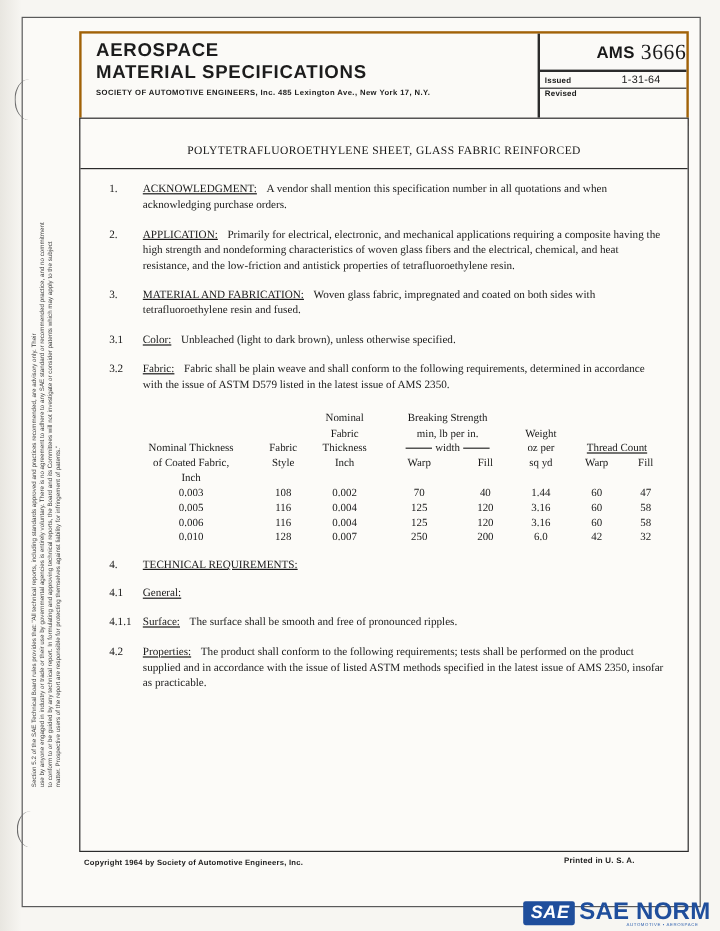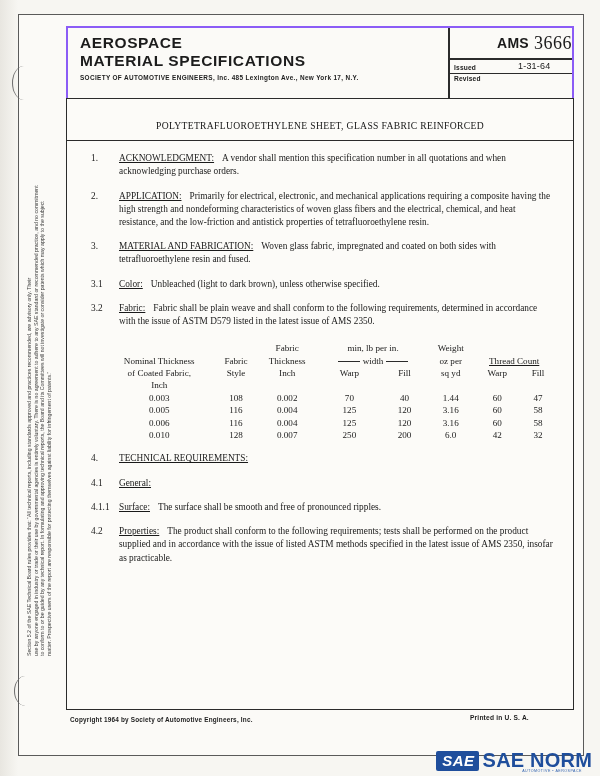--- a/index.html
+++ b/index.html
@@ -26,21 +26,21 @@
     left: 18px; top: 14px;
     width: 566px; height: 742px;
     border: 1px solid #5a5a5a;
     background: #fbfaf7;
   }
   
   .header {
     position: absolute;
     left: 66px; top: 26px;
     width: 508px; height: 79px;
-    border: 2px solid #8b5cf6;
+    border: 2px solid #a16207;
     display: flex;
   }
   .header-left {
     flex: 1 1 auto;
     padding: 6px 0 0 12px;
   }
   .hdr-line1 {
     font-family: "Liberation Sans", sans-serif;
     font-weight: bold;
     font-size: 15.5px;
@@ -339,20 +339,29 @@
     </div>
 
     <div class="clause">
       <div class="cnum">3.2</div>
       <div class="ctext"><span class="u">Fabric:</span><span class="sp"></span><span>Fabric shall be plain weave and shall conform to the following requirements, determined in accordance with the issue of ASTM D579 listed in the latest issue of AMS 2350.</span></div>
     </div>
 
     <div class="tbl-wrap">
       <table class="spec">
         <tbody>
+            <tr>
+          <td></td>
+          <td></td>
+          <td class="th-center">Nominal</td>
+          <td class="grp-bs" colspan="2">Breaking Strength</td>
+          <td></td>
+          <td></td>
+          <td></td>
+        </tr>
         <tr>
           <td></td>
           <td></td>
           <td class="th-center">Fabric</td>
           <td class="grp-bs" colspan="2">min, lb per in.</td>
           <td class="th-center">Weight</td>
           <td></td>
           <td></td>
         </tr>
         <tr>

